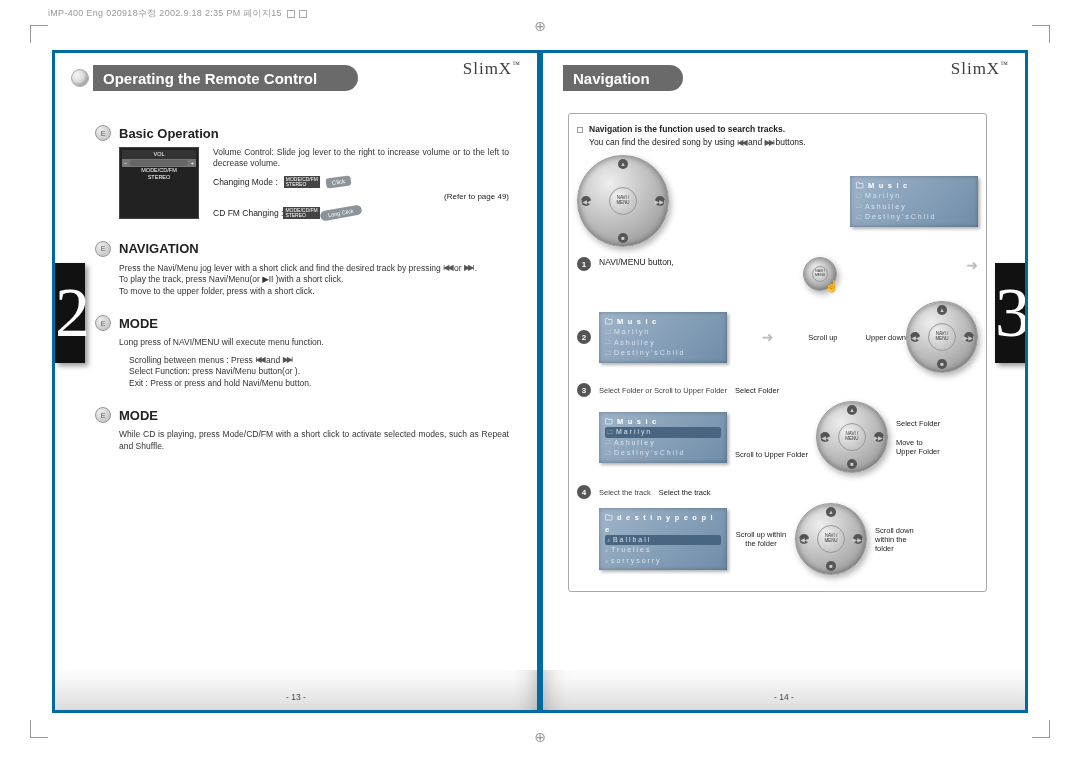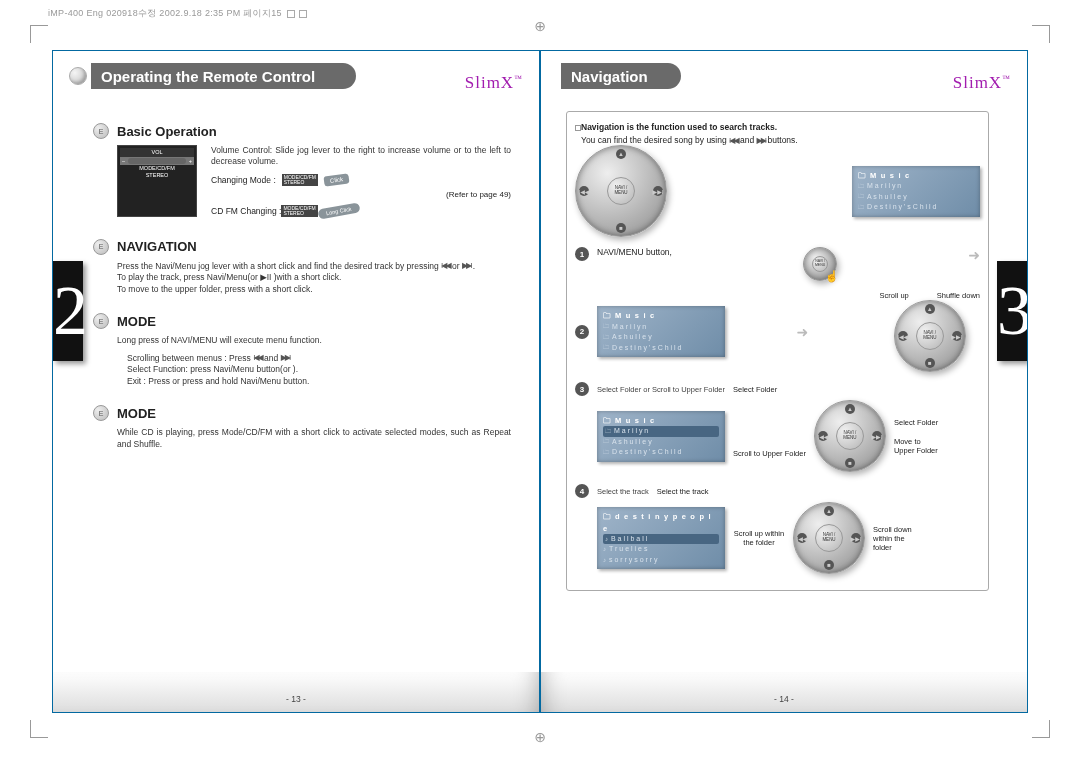--- a/index.html
+++ b/index.html
@@ -29,21 +29,21 @@
   .center-reg.top { top:18px; left:50%; transform:translateX(-50%);}
   .center-reg.bottom { bottom:18px; left:50%; transform:translateX(-50%);}
   .spread {
     position:absolute;
     top:50px; left:52px; right:52px; bottom:50px;
     display:flex;
   }
   .page {
     width:50%;
     height:100%;
-    border:1px solid #0369a1;
+    border:3px solid #0369a1;
     position:relative;
     background:#fff;
     overflow:hidden;
     text-decoration:underline;
   }
   .page-gradient {
     position:absolute; left:0; right:0; bottom:0; height:40px;
     background:linear-gradient(#fff,#ddd);
   }
   .page-left .page-gradient{ box-shadow: inset -20px 0 25px -20px rgba(0,0,0,0.3);}
@@ -67,23 +67,23 @@
     position:absolute;
     left:16px; top:16px;
     width:18px;height:18px;border-radius:50%;
     background:radial-gradient(circle at 30% 30%, #f5f5f5, #bbb);
     border:1px solid #aaa;
     box-shadow: inset -2px -2px 3px rgba(0,0,0,0.2);
   }
   .page-left .title-dot { left:16px; }
   .slimx {
     position:absolute;
-    top:22px; right:16px;
+    top:6px; right:16px;
     font-family: Georgia, serif;
-    color:#a21caf;
+    color:#404040;
     font-size:17px;
     letter-spacing:1px;
     font-style:normal;
   }
   .slimx .tm { font-size:8px; vertical-align:super;}
   .chapter-num {
     position:absolute;
     left:0px; top:210px;
     width:30px; height:100px;
     background:#111;
@@ -148,21 +148,21 @@
     font-size:8.5px;
     color:#444;
   }
   .right-panel {
     border:1px solid #aaa;
     border-radius:3px;
     padding:10px 8px 16px 8px;
     background:#fff;
   }
   .intro-box {
-    display:flex;align-items:flex-start;
+    display:flex;align-items:flex-start;gap:6px;margin-bottom:8px;
   }
   .intro-bullet{width:6px;height:6px;border:1px solid #999;margin-top:3px;flex-shrink:0;}
   .intro-text{font-size:8.5px;font-weight:bold;}
   .step { display:flex; align-items:flex-start; margin-top:10px; gap:8px;}
   .step-num {
     width:14px;height:14px;border-radius:50%;
     background:#555;color:#fff;
     font-size:8px;font-weight:bold;
     display:flex;align-items:center;justify-content:center;
     flex-shrink:0;
@@ -413,24 +413,24 @@
               <div class="row">
                   <span class="fic">🗀</span>
                   <span>A s h u l l e y</span>
                 </div>
               <div class="row">
                   <span class="fic">🗀</span>
                   <span>D e s t i n y ' s  C h i l d</span>
                 </div>
             </div>
             <span style="font-size:14px;color:#bbb;">➜</span>
-            <div style="display:flex;flex-direction:column;align-items:center;position:relative;">
+            <div style="display:flex;flex-direction:row;align-items:center;position:relative;">
               <div style="display:flex;gap:28px;font-size:7.5px;">
                 <span>Scroll up</span>
-                <span>Shuffle down</span>
+                <span>Upper down</span>
               </div>
               <div class="navi-dial">
                 <div class="ring"></div>
                 <div class="btn top">▲</div>
                   <div class="btn bot">■</div>
                 <div class="btn lft">I◀◀</div>
                   <div class="btn rgt">▶▶I</div>
                 <div class="hub">NAVI / MENU</div>
               </div>
             </div>

